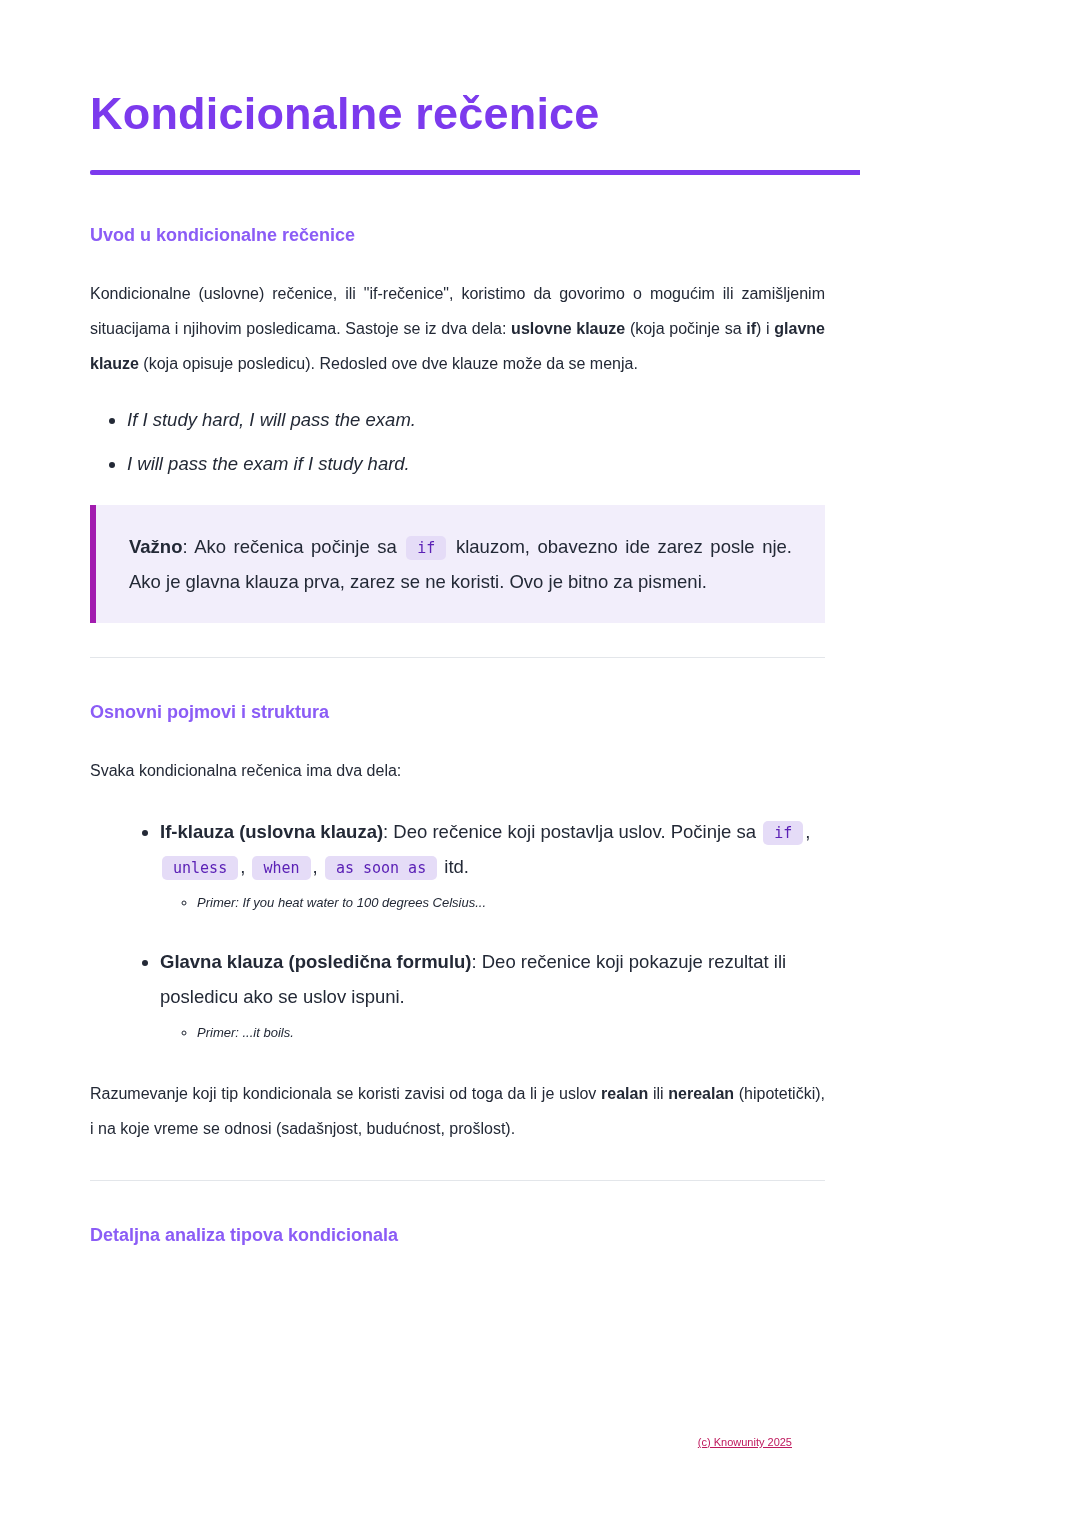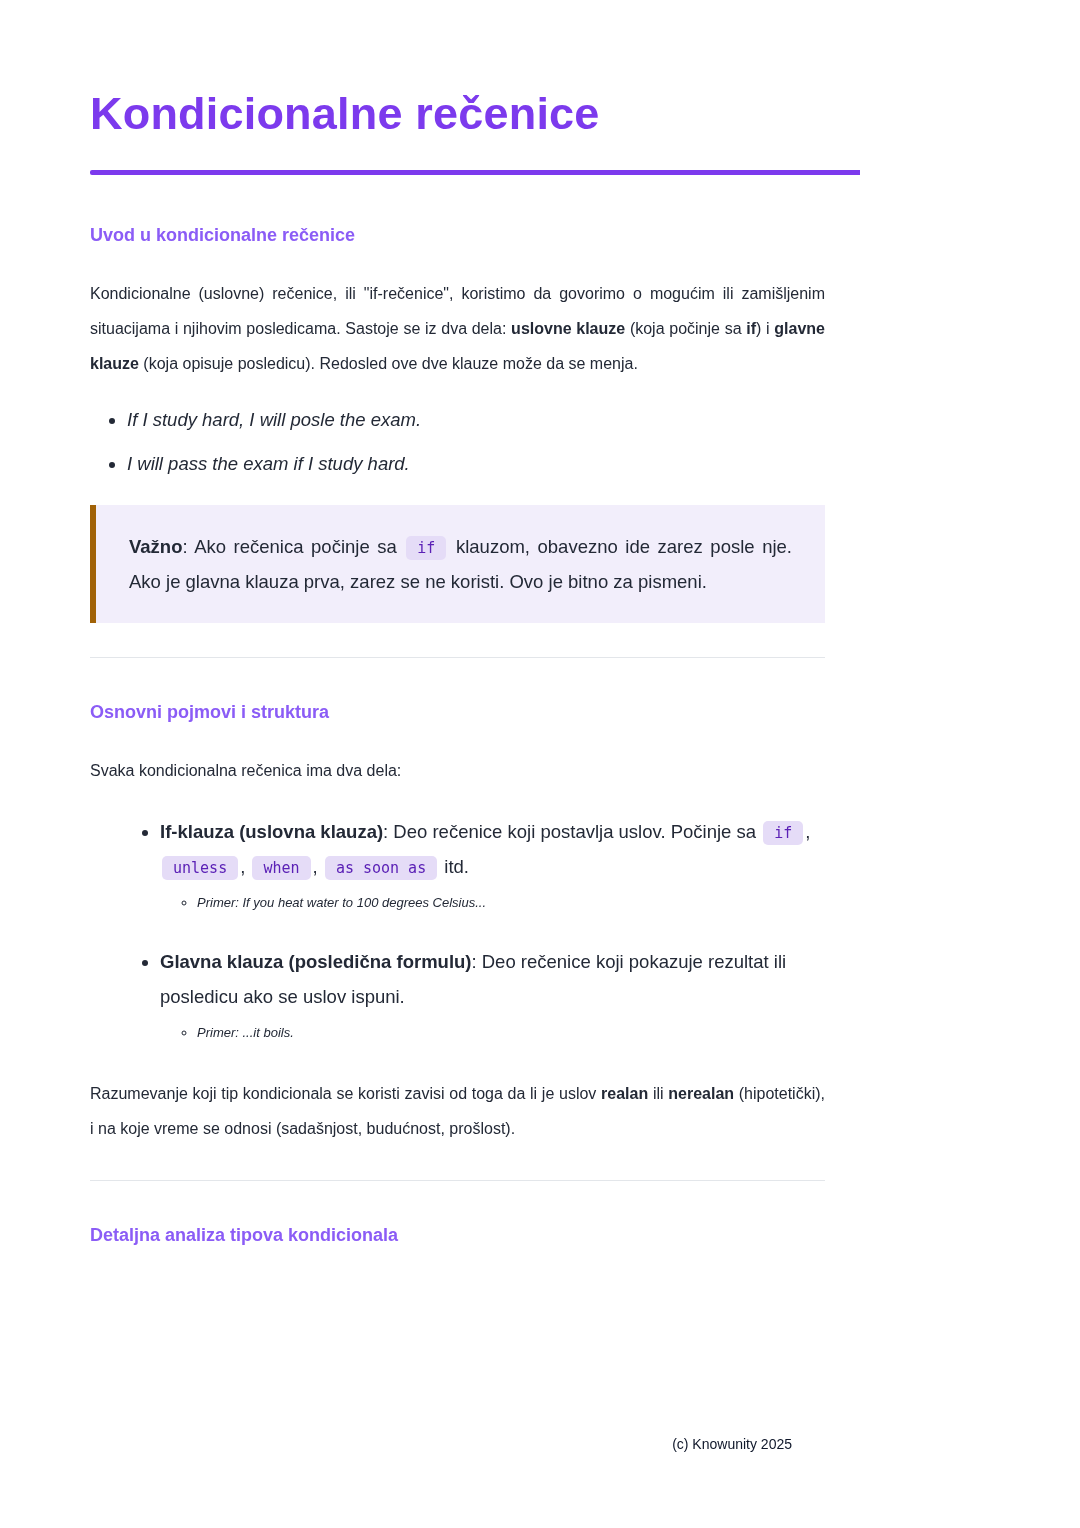--- a/index.html
+++ b/index.html
@@ -56,21 +56,21 @@
   }
   ul.examples li {
     font-size: 18.5px;
     line-height: 26px;
     font-style: italic;
     margin-bottom: 18px;
   }
   .callout {
     width: 663px;
     background: #f2eefb;
-    border-left: 6px solid #a16207;
+    border-left: 6px solid #a21caf;
     padding: 24px 33px 24px 33px;
     margin: 0 0 34px 0;
   }
   .callout p {
     margin: 0;
     font-size: 18.5px;
     line-height: 35px;
     text-align: justify;
   }
   .chip {
@@ -129,40 +129,41 @@
     left: 976px;
     top: 52px;
     width: 64px;
     height: 1456px;
     background: #dcd5f1;
   }
   .footer {
     position: absolute;
     top: 1436px;
     right: 68px;
-    font-size: 14px;
-    color: #0f172a;
+    font-size: 11px;
+    color: #be185d;
     z-index: 5;
+    text-decoration: underline;
   }
 </style>
 </head>
 <body>
 
 <div class="page">
   <div class="content">
 
     <h1>Kondicionalne rečenice</h1>
     <div class="title-rule"></div>
 
     <h2>Uvod u kondicionalne rečenice</h2>
 
     <p class="body"><span>Kondicionalne (uslovne) rečenice, ili "if-rečenice", koristimo da govorimo o mogućim ili zamišljenim situacijama i njihovim posledicama. Sastoje se iz dva dela: </span><strong>uslovne klauze</strong><span> (koja počinje sa </span><strong>if</strong><span>) i </span><strong>glavne klauze</strong><span> (koja opisuje posledicu). Redosled ove dve klauze može da se menja.</span></p>
 
     <ul class="examples">
-      <li>If I study hard, I will posle the exam.</li>
+      <li>If I study hard, I will pass the exam.</li>
       <li>I will pass the exam if I study hard.</li>
     </ul>
 
     <div class="callout">
       <p><strong>Važno</strong><span>: Ako rečenica počinje sa </span><span class="chip">if</span><span> klauzom, obavezno ide zarez posle nje. Ako je glavna klauza prva, zarez se ne koristi. Ovo je bitno za pismeni.</span></p>
     </div>
 
     <hr class="divider">
 
     <h2>Osnovni pojmovi i struktura</h2>

